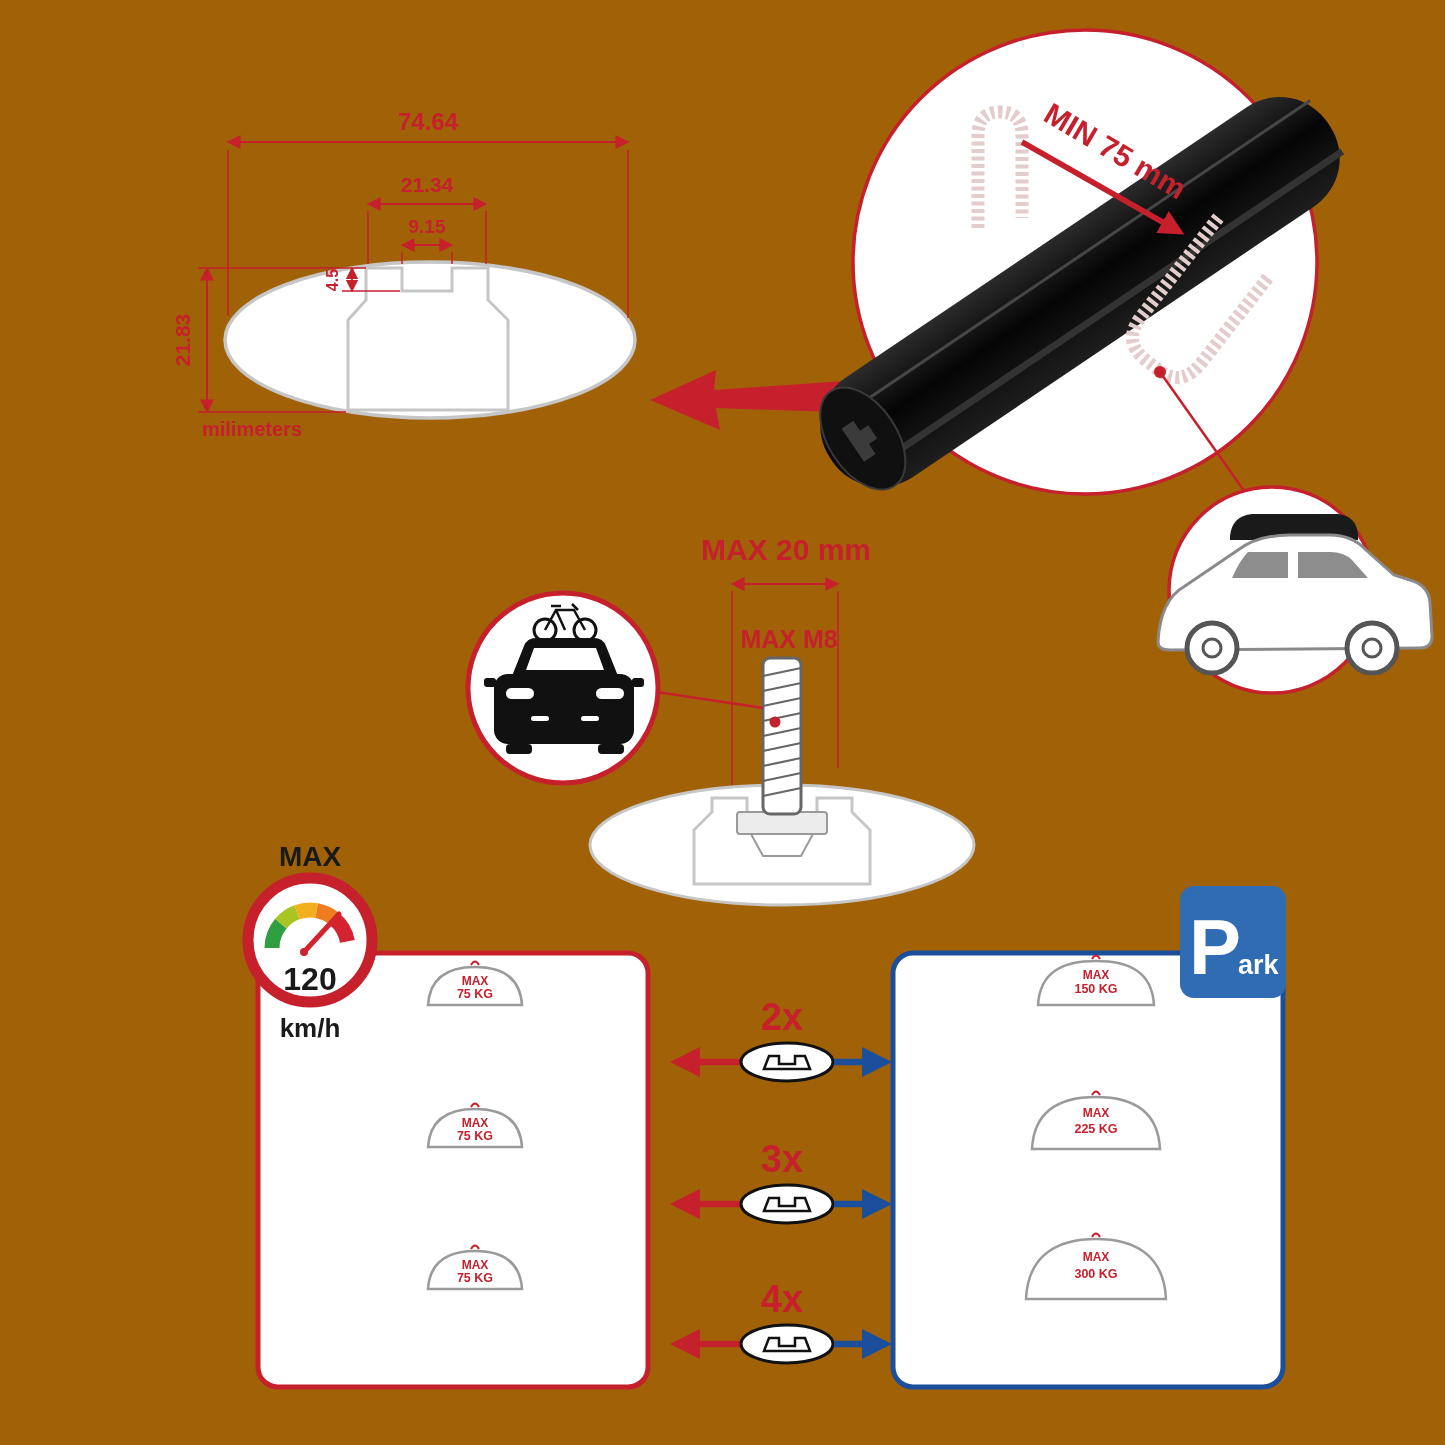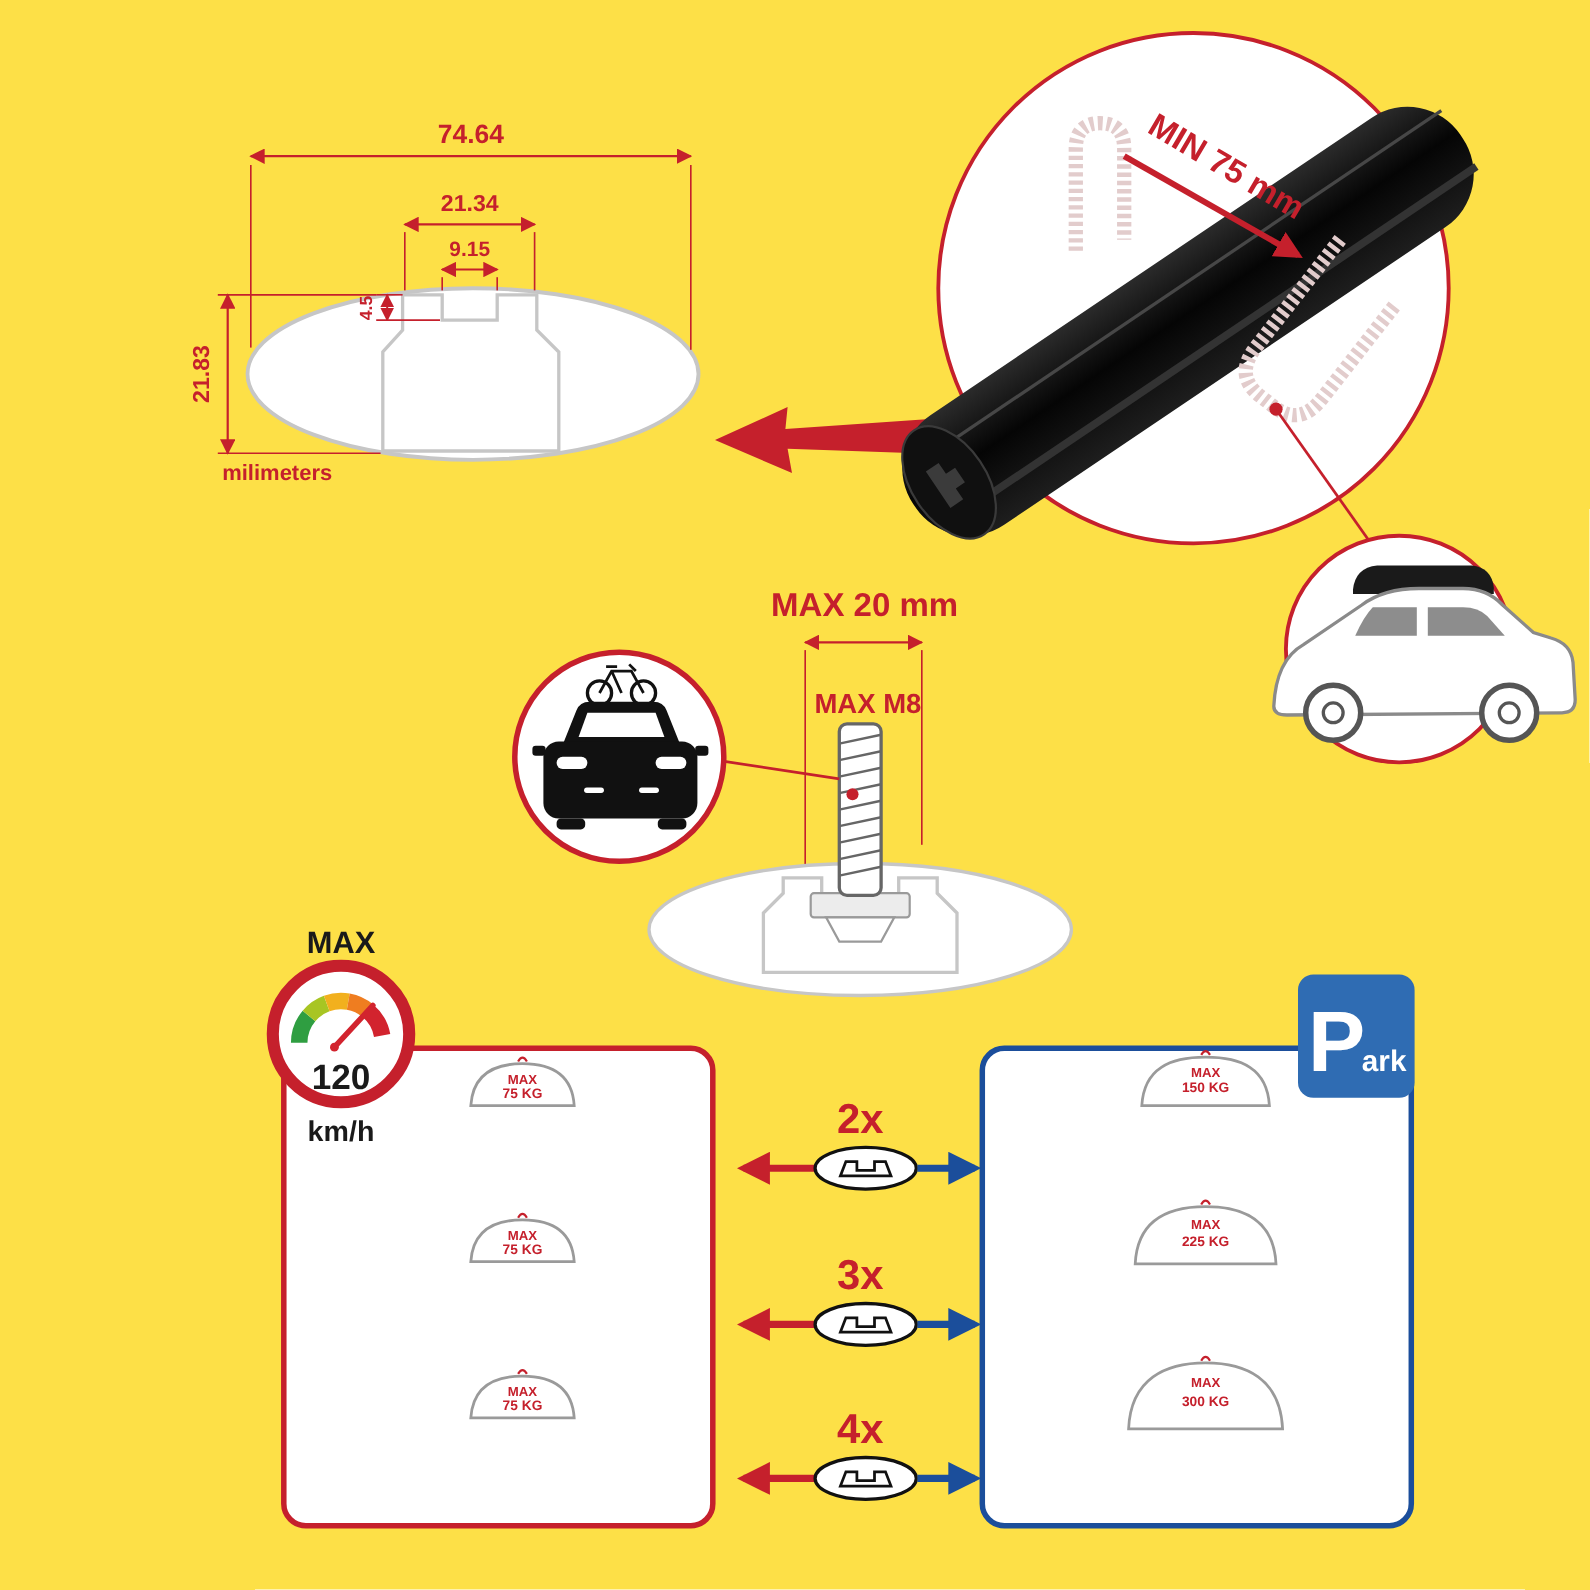--- a/index.html
+++ b/index.html
@@ -1,16 +1,16 @@
 <!DOCTYPE html>
 <html><head>
 <meta charset="utf-8">
 <style>
   html,body{margin:0;padding:0;background:#fff;}
-  .canvas{position:relative;width:1445px;height:1445px;background:#fde047;overflow:hidden;text-align:center;}
+  .canvas{position:relative;width:1445px;height:1445px;background:#a16207;overflow:hidden;text-align:center;}
   svg{display:block;}
   text{font-family:"Liberation Sans",sans-serif;}
   .red-b{fill:#c5202c;font-weight:bold;}
   .red-n{fill:#c5202c;font-weight:600;}
   .blk-b{fill:#1a1a1a;font-weight:bold;}
   .wht-b{fill:#ffffff;font-weight:bold;}
 </style>
 </head>
 <body>
 

